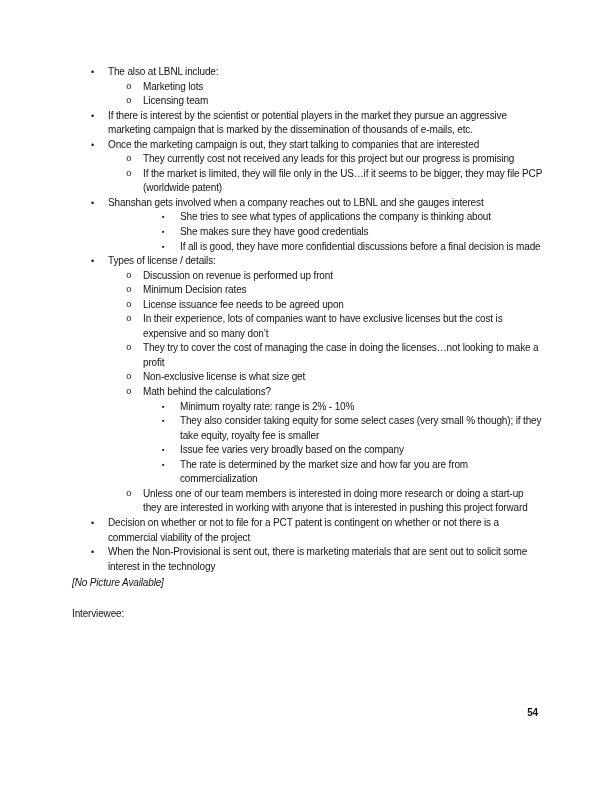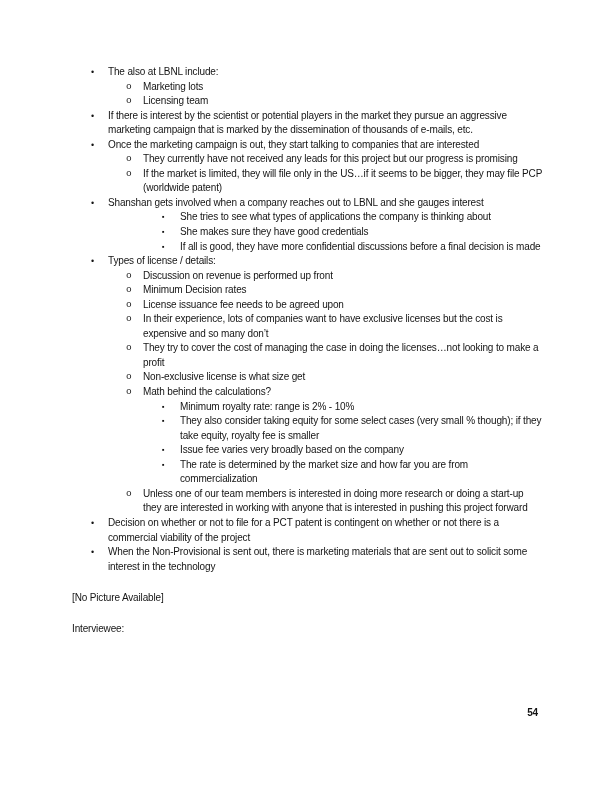--- a/index.html
+++ b/index.html
@@ -33,22 +33,23 @@
   .l2 { margin-left: 143px; width: 400px; }
   .l3 { margin-left: 180px; width: 364px; }
   .l1 .bullet { left: -17px; font-size: 9px; }
   .l2 .bullet {
     left: -17px;
     font-family: "Liberation Mono", "DejaVu Sans Mono", monospace;
     font-size: 9.5px;
   }
   .l3 .bullet { left: -18px; font-size: 7.5px; }
   .no-picture {
-    margin: 17px 0 0 72px;
+    margin: 2px 0 0 72px;
     line-height: 14.55px;
+    font-style: italic;
   }
   .interviewee {
     margin: 16px 0 0 72px;
     line-height: 14.55px;
     font-weight: normal;
   }
   .page-number {
     position: absolute;
     top: 706px;
     right: 74px;
@@ -78,21 +79,21 @@
     <div class="item l1">
       <span class="bullet">•</span>
       <span>If there is interest by the scientist or potential players in the market they pursue an aggressive marketing campaign that is marked by the dissemination of thousands of e-mails, etc.</span>
     </div>
     <div class="item l1">
       <span class="bullet">•</span>
       <span>Once the marketing campaign is out, they start talking to companies that are interested</span>
     </div>
     <div class="item l2">
       <span class="bullet">o</span>
-      <span>They currently have not received any leads for this project but our progress is promising</span>
+      <span>They currently cost not received any leads for this project but our progress is promising</span>
     </div>
     <div class="item l2">
       <span class="bullet">o</span>
       <span>If the market is limited, they will file only in the US…if it seems to be bigger, they may file PCP (worldwide patent)</span>
     </div>
     <div class="item l1">
       <span class="bullet">•</span>
       <span>Shanshan gets involved when a company reaches out to LBNL and she gauges interest</span>
     </div>
     <div class="item l3">

